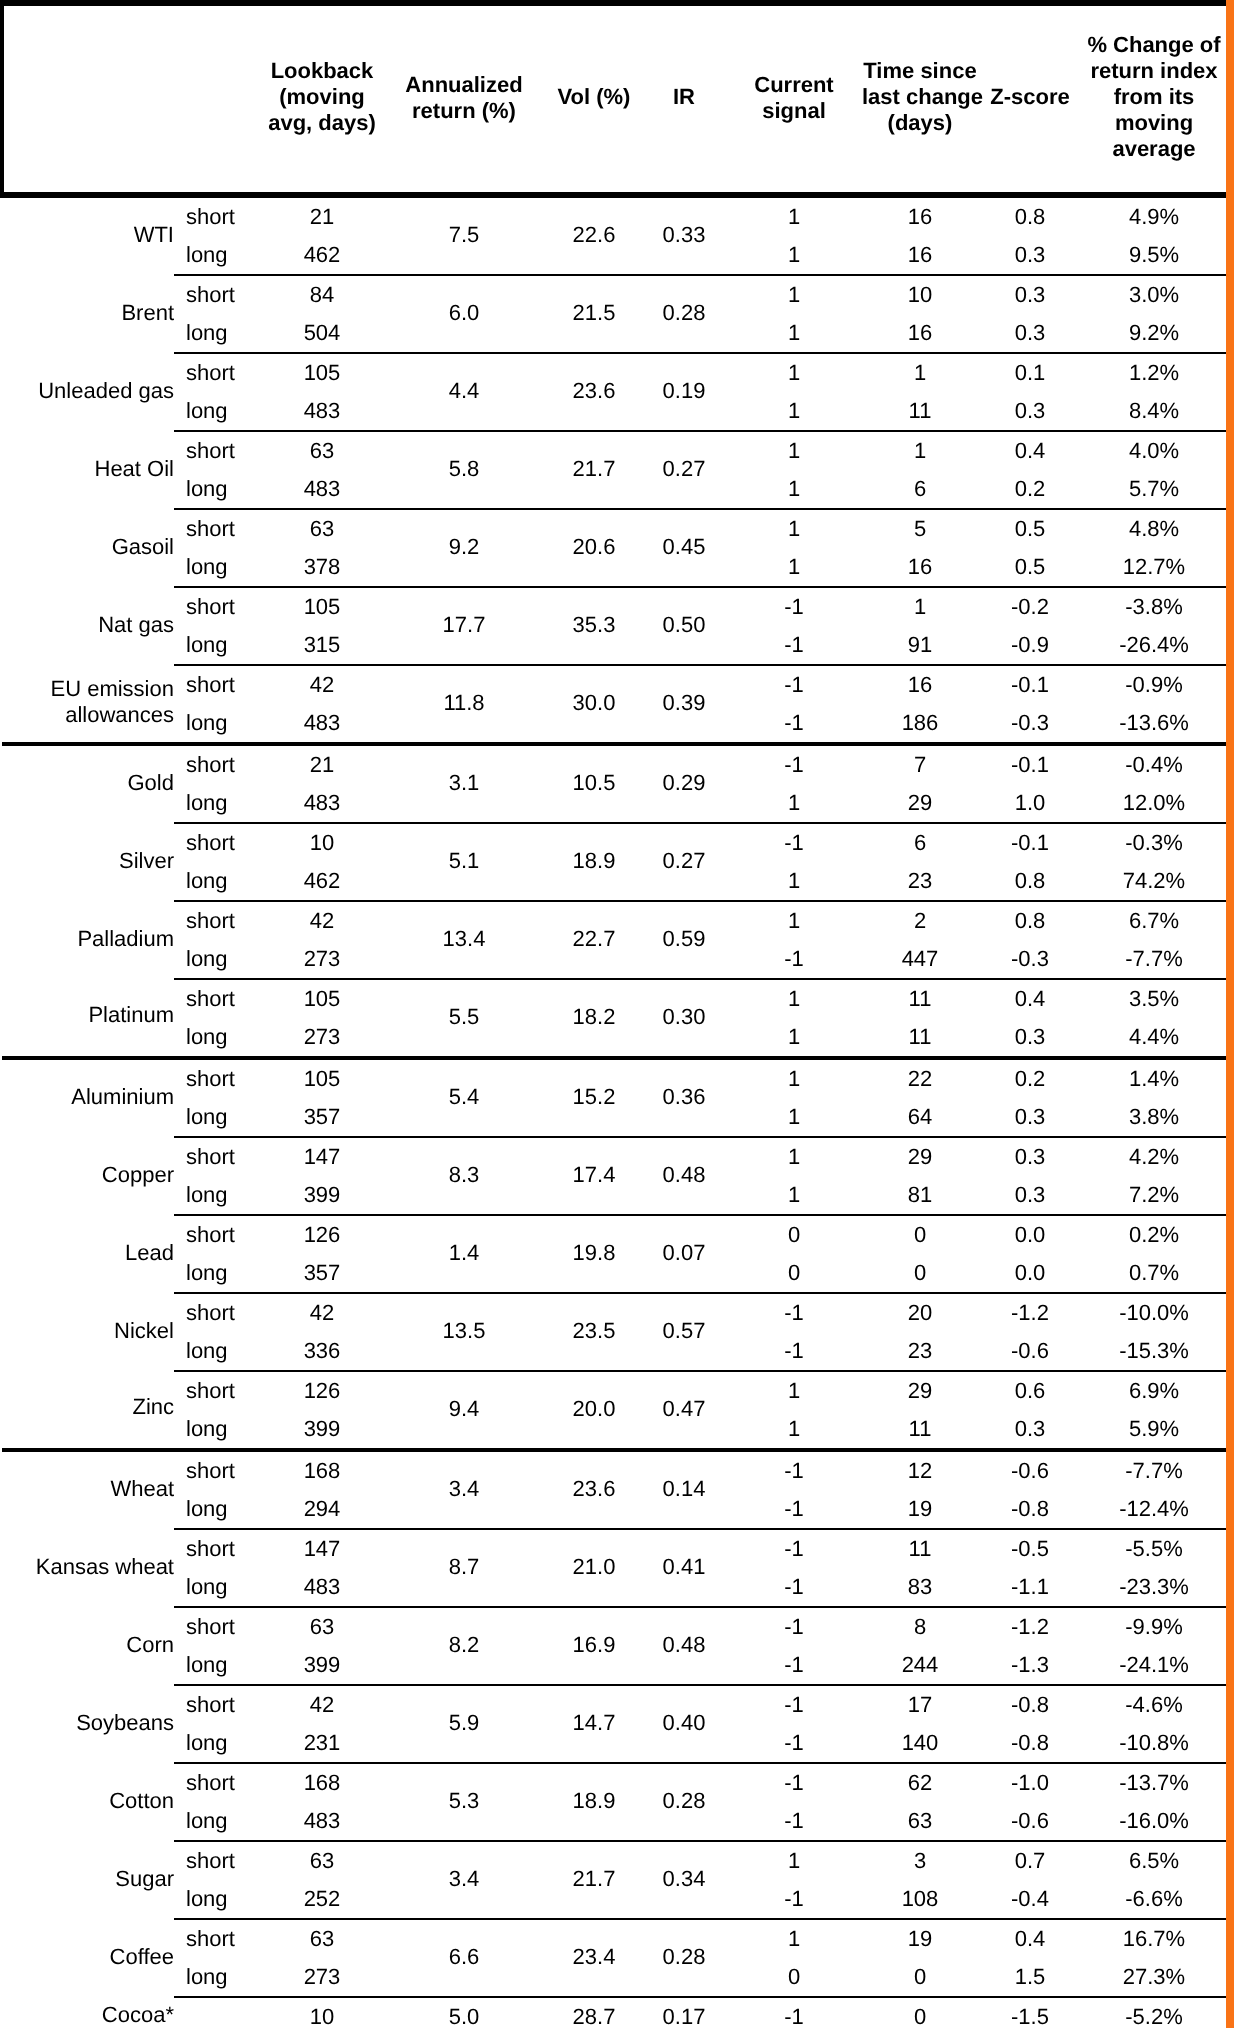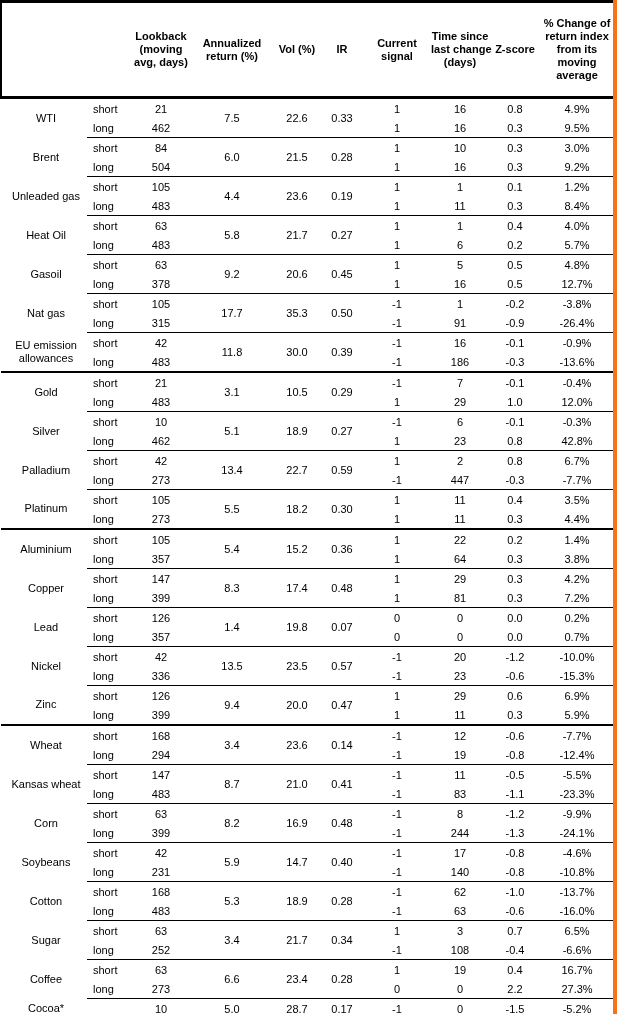--- a/index.html
+++ b/index.html
@@ -32,21 +32,21 @@
     white-space: nowrap;
   }
   thead th.first { border-left: 2px solid #000; }
   th.last, td.last { border-right: 4px solid #f97316; }
   td {
     height: 19px;
     text-align: center;
     vertical-align: middle;
     line-height: 12px;
   }
-  td.name  { text-align: center; padding-left: 4px; line-height: 13px; }
+  td.name  { text-align: right; padding-left: 4px; line-height: 13px; }
   td.leg   { text-align: left; padding-left: 6px; }
   td.gs { border-top: 1px solid #000; }
   td.ss { border-top: 2px solid #000; }
 </style>
 </head>
 <body>
 
 <div class="page">
   <table class="sig">
     <colgroup>
@@ -273,21 +273,21 @@
           <td class="gs">6</td>
           <td class="gs">-0.1</td>
           <td class="last  gs">-0.3%</td>
         </tr>
         <tr>
           <td class="leg">long</td>
           <td>462</td>
           <td>1</td>
           <td>23</td>
           <td>0.8</td>
-          <td class="last">42.8%</td>
+          <td class="last">74.2%</td>
         </tr>
         <tr>
           <td class="name" rowspan="2">Palladium</td>
           <td class="leg gs">short</td>
           <td class="gs">42</td>
           <td class="gs" rowspan="2">13.4</td>
           <td class="gs" rowspan="2">22.7</td>
           <td class="gs" rowspan="2">0.59</td>
           <td class="gs">1</td>
           <td class="gs">2</td>
@@ -552,21 +552,21 @@
           <td class="gs">1</td>
           <td class="gs">19</td>
           <td class="gs">0.4</td>
           <td class="last  gs">16.7%</td>
         </tr>
         <tr>
           <td class="leg">long</td>
           <td>273</td>
           <td>0</td>
           <td>0</td>
-          <td>2.2</td>
+          <td>1.5</td>
           <td class="last">27.3%</td>
         </tr>
         <tr>
           <td class="name" rowspan="1">Cocoa*</td>
           <td class="leg gs"></td>
           <td class="gs">10</td>
           <td class="gs" rowspan="1">5.0</td>
           <td class="gs" rowspan="1">28.7</td>
           <td class="gs" rowspan="1">0.17</td>
           <td class="gs">-1</td>

